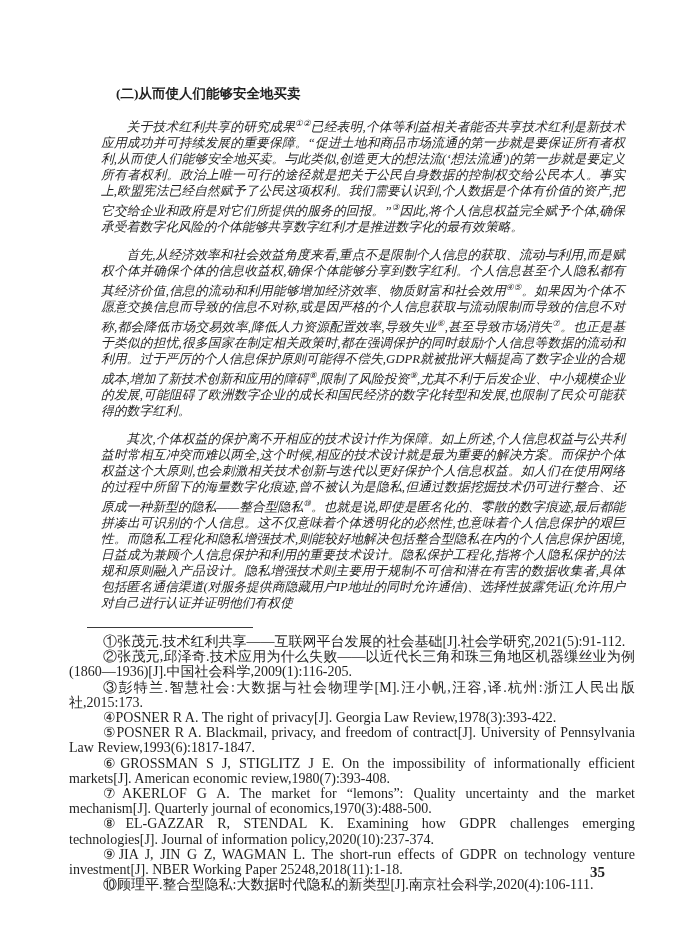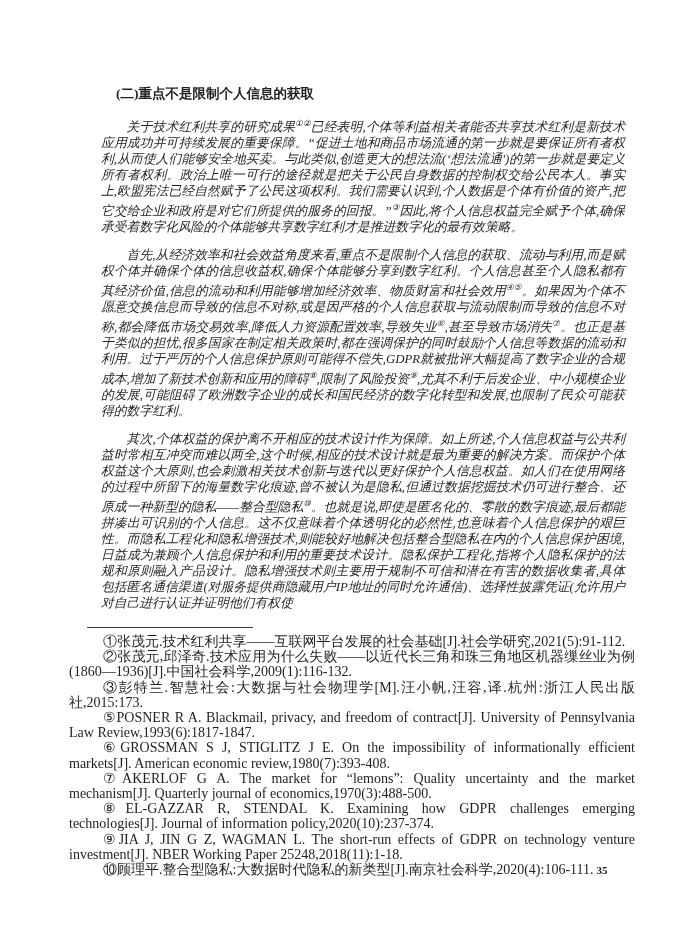--- a/index.html
+++ b/index.html
@@ -59,46 +59,47 @@
   }
   .footnote {
     margin: 0;
     text-indent: 34px;
   }
   .page-number {
     position: absolute;
     left: 590px;
     top: 864px;
     width: 24px;
-    text-align: center;
-    font-size: 11px;
+    text-align: left;
+    font-size: 15px;
     font-weight: bold;
   }
 </style>
 </head>
 <body>
 
 <div class="page">
 
   <div class="content">
-    <h2 class="heading">(二)重点不是限制个人信息的获取</h2>
+    <h2 class="heading">(二)从而使人们能够安全地买卖</h2>
 
     <p class="body-para"><span>关于技术红利共享的研究成果</span><span class="sup">①②</span><span>已经表明,个体等利益相关者能否共享技术红利是新技术应用成功并可持续发展的重要保障。“促进土地和商品市场流通的第一步就是要保证所有者权利,从而使人们能够安全地买卖。与此类似,创造更大的想法流(‘想法流通')的第一步就是要定义所有者权利。政治上唯一可行的途径就是把关于公民自身数据的控制权交给公民本人。事实上,欧盟宪法已经自然赋予了公民这项权利。我们需要认识到,个人数据是个体有价值的资产,把它交给企业和政府是对它们所提供的服务的回报。”</span><span class="sup">③</span><span>因此,将个人信息权益完全赋予个体,确保承受着数字化风险的个体能够共享数字红利才是推进数字化的最有效策略。</span></p>
 
     <p class="body-para"><span>首先,从经济效率和社会效益角度来看,重点不是限制个人信息的获取、流动与利用,而是赋权个体并确保个体的信息收益权,确保个体能够分享到数字红利。个人信息甚至个人隐私都有其经济价值,信息的流动和利用能够增加经济效率、物质财富和社会效用</span><span class="sup">④⑤</span><span>。如果因为个体不愿意交换信息而导致的信息不对称,或是因严格的个人信息获取与流动限制而导致的信息不对称,都会降低市场交易效率,降低人力资源配置效率,导致失业</span><span class="sup">⑥</span><span>,甚至导致市场消失</span><span class="sup">⑦</span><span>。也正是基于类似的担忧,很多国家在制定相关政策时,都在强调保护的同时鼓励个人信息等数据的流动和利用。过于严厉的个人信息保护原则可能得不偿失,GDPR就被批评大幅提高了数字企业的合规成本,增加了新技术创新和应用的障碍</span><span class="sup">⑧</span><span>,限制了风险投资</span><span class="sup">⑨</span><span>,尤其不利于后发企业、中小规模企业的发展,可能阻碍了欧洲数字企业的成长和国民经济的数字化转型和发展,也限制了民众可能获得的数字红利。</span></p>
 
     <p class="body-para"><span>其次,个体权益的保护离不开相应的技术设计作为保障。如上所述,个人信息权益与公共利益时常相互冲突而难以两全,这个时候,相应的技术设计就是最为重要的解决方案。而保护个体权益这个大原则,也会刺激相关技术创新与迭代以更好保护个人信息权益。如人们在使用网络的过程中所留下的海量数字化痕迹,曾不被认为是隐私,但通过数据挖掘技术仍可进行整合、还原成一种新型的隐私——整合型隐私</span><span class="sup">⑩</span><span>。也就是说,即使是匿名化的、零散的数字痕迹,最后都能拼凑出可识别的个人信息。这不仅意味着个体透明化的必然性,也意味着个人信息保护的艰巨性。而隐私工程化和隐私增强技术,则能较好地解决包括整合型隐私在内的个人信息保护困境,日益成为兼顾个人信息保护和利用的重要技术设计。隐私保护工程化,指将个人隐私保护的法规和原则融入产品设计。隐私增强技术则主要用于规制不可信和潜在有害的数据收集者,具体包括匿名通信渠道(对服务提供商隐藏用户IP地址的同时允许通信)、选择性披露凭证(允许用户对自己进行认证并证明他们有权使</span></p>
   </div>
 
   <div class="fn-divider"></div>
 
   <div class="footnotes">
     <p class="footnote">①张茂元.技术红利共享——互联网平台发展的社会基础[J].社会学研究,2021(5):91-112.</p>
-    <p class="footnote">②张茂元,邱泽奇.技术应用为什么失败——以近代长三角和珠三角地区机器缫丝业为例(1860—1936)[J].中国社会科学,2009(1):116-132.</p>
+    <p class="footnote">②张茂元,邱泽奇.技术应用为什么失败——以近代长三角和珠三角地区机器缫丝业为例(1860—1936)[J].中国社会科学,2009(1):116-205.</p>
     <p class="footnote">③彭特兰.智慧社会:大数据与社会物理学[M].汪小帆,汪容,译.杭州:浙江人民出版社,2015:173.</p>
+    <p class="footnote">④POSNER R A. The right of privacy[J]. Georgia Law Review,1978(3):393-422.</p>
     <p class="footnote">⑤POSNER R A. Blackmail, privacy, and freedom of contract[J]. University of Pennsylvania Law Review,1993(6):1817-1847.</p>
     <p class="footnote">⑥GROSSMAN S J, STIGLITZ J E. On the impossibility of informationally efficient markets[J]. American economic review,1980(7):393-408.</p>
     <p class="footnote">⑦AKERLOF G A. The market for “lemons”: Quality uncertainty and the market mechanism[J]. Quarterly journal of economics,1970(3):488-500.</p>
     <p class="footnote">⑧EL-GAZZAR R, STENDAL K. Examining how GDPR challenges emerging technologies[J]. Journal of information policy,2020(10):237-374.</p>
     <p class="footnote">⑨JIA J, JIN G Z, WAGMAN L. The short-run effects of GDPR on technology venture investment[J]. NBER Working Paper 25248,2018(11):1-18.</p>
     <p class="footnote">⑩顾理平.整合型隐私:大数据时代隐私的新类型[J].南京社会科学,2020(4):106-111.</p>
   </div>
 
   <div class="page-number">35</div>
 

